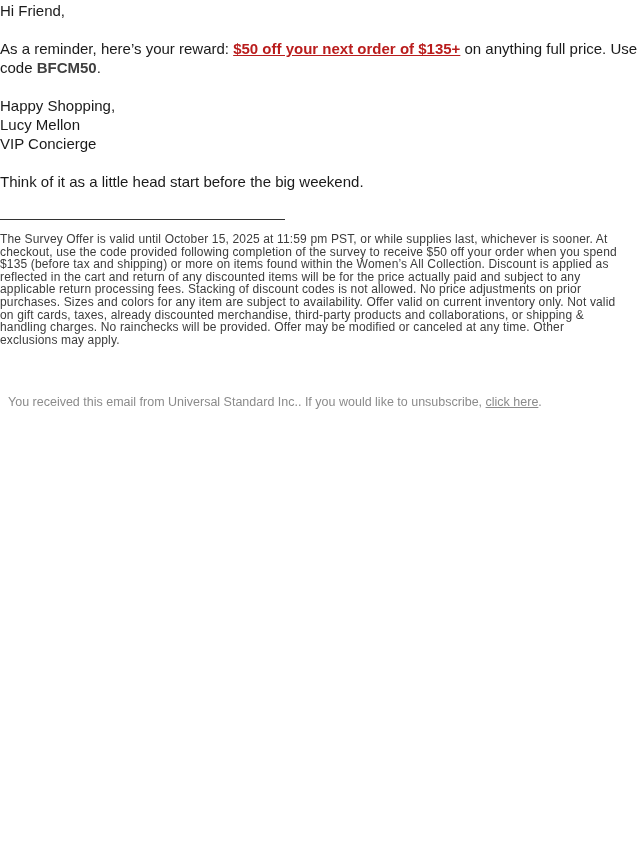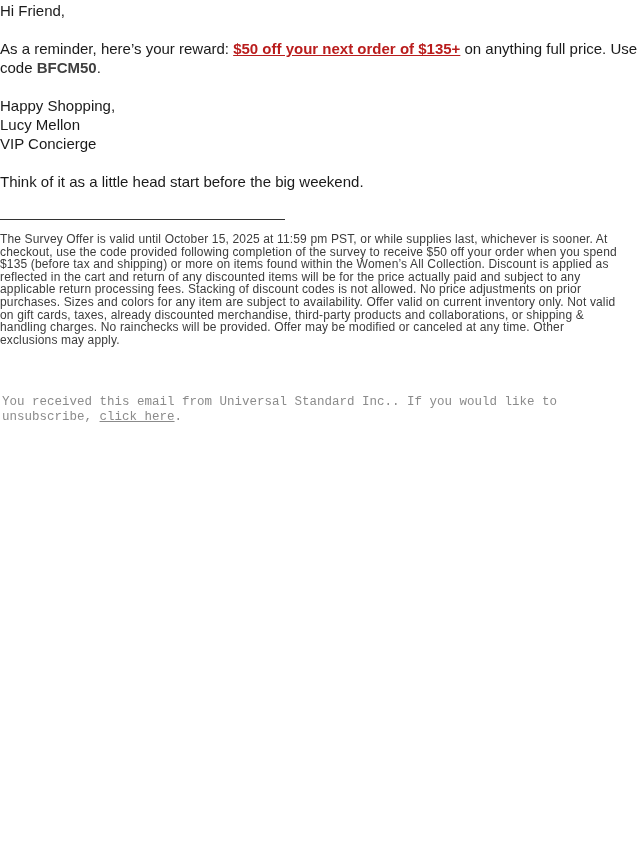--- a/index.html
+++ b/index.html
@@ -70,26 +70,25 @@
   .fine-print {
     font-size: 12px;
     line-height: 12.6px;
     letter-spacing: 0.15px;
     color: #3c3c3c;
     margin: 13px 0 12px 0;
     width: 624px;
   }
   
   .unsubscribe {
-    margin: 49px 0 0 0;
+    margin: 49px 0 0 6px;
     padding-left: 2px;
     font-size: 12.5px;
     line-height: 15px;
     color: #8b8b8b;
-    font-family: Liberation Mono, monospace;
   }
   .unsubscribe a {
     color: #8b8b8b;
     text-decoration: underline;
     cursor: pointer;
   }
 </style>
 </head>
 <body>
 

